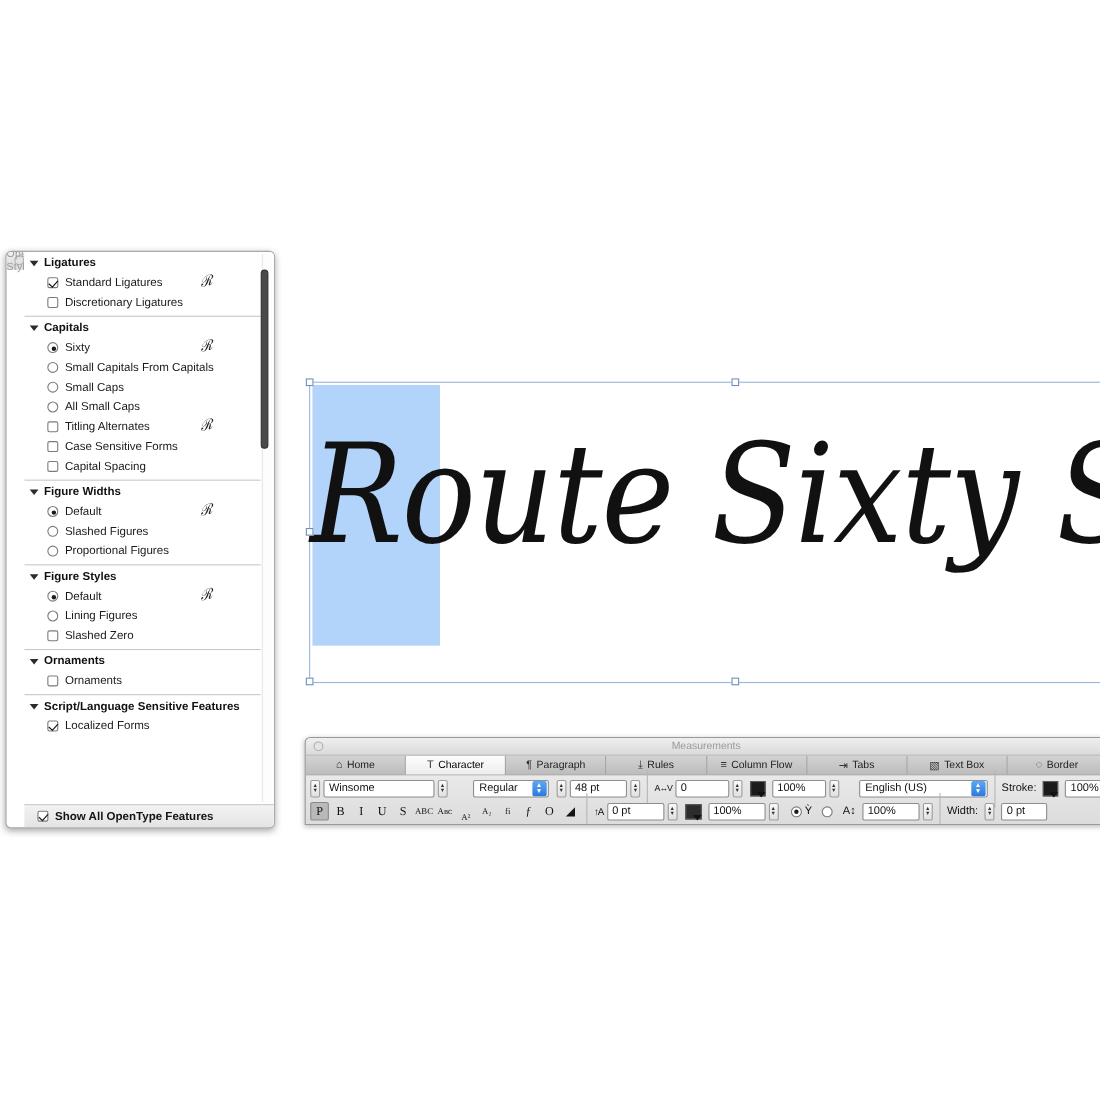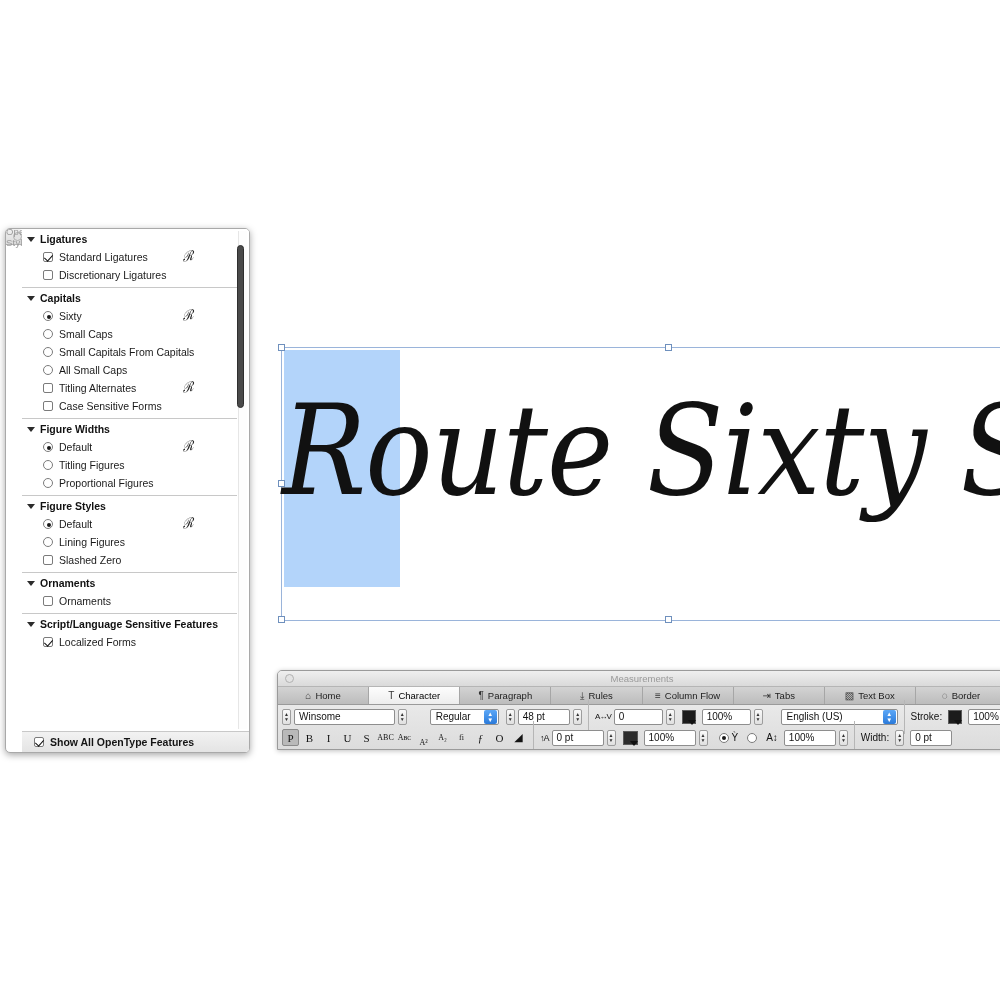--- a/index.html
+++ b/index.html
@@ -322,53 +322,57 @@
               <span class="tri"></span>
               <span>Capitals</span>
             </div>
             <div class="ot-row">
               <span class="rbox on"></span>
               <span class="lbl">Sixty</span>
               <span class="script-mark">ℛ</span>
             </div>
             <div class="ot-row">
               <span class="rbox"></span>
+              <span class="lbl">Small Capitals From Capitals</span>
+            </div>
+            <div class="ot-row">
+              <span class="rbox"></span>
               <span class="lbl">Small Caps</span>
-            </div>
-            <div class="ot-row">
-              <span class="rbox"></span>
-              <span class="lbl">Small Capitals From Capitals</span>
             </div>
             <div class="ot-row">
               <span class="rbox"></span>
               <span class="lbl">All Small Caps</span>
             </div>
             <div class="ot-row">
               <span class="cbox"></span>
               <span class="lbl">Titling Alternates</span>
               <span class="script-mark">ℛ</span>
             </div>
             <div class="ot-row">
               <span class="cbox"></span>
               <span class="lbl">Case Sensitive Forms</span>
+            </div>
+            <div class="ot-row">
+              <span class="cbox"></span>
+              <span class="lbl">Capital Spacing</span>
             </div>
           </div>
           <div class="ot-group">
             <div class="ot-grouphead">
               <span class="tri"></span>
               <span>Figure Widths</span>
             </div>
             <div class="ot-row">
               <span class="rbox on"></span>
               <span class="lbl">Default</span>
               <span class="script-mark">ℛ</span>
             </div>
             <div class="ot-row">
               <span class="rbox"></span>
-              <span class="lbl">Titling Figures</span>
+              <span class="lbl">Slashed Figures</span>
             </div>
             <div class="ot-row">
               <span class="rbox"></span>
               <span class="lbl">Proportional Figures</span>
             </div>
           </div>
           <div class="ot-group">
             <div class="ot-grouphead">
               <span class="tri"></span>
               <span>Figure Styles</span>

